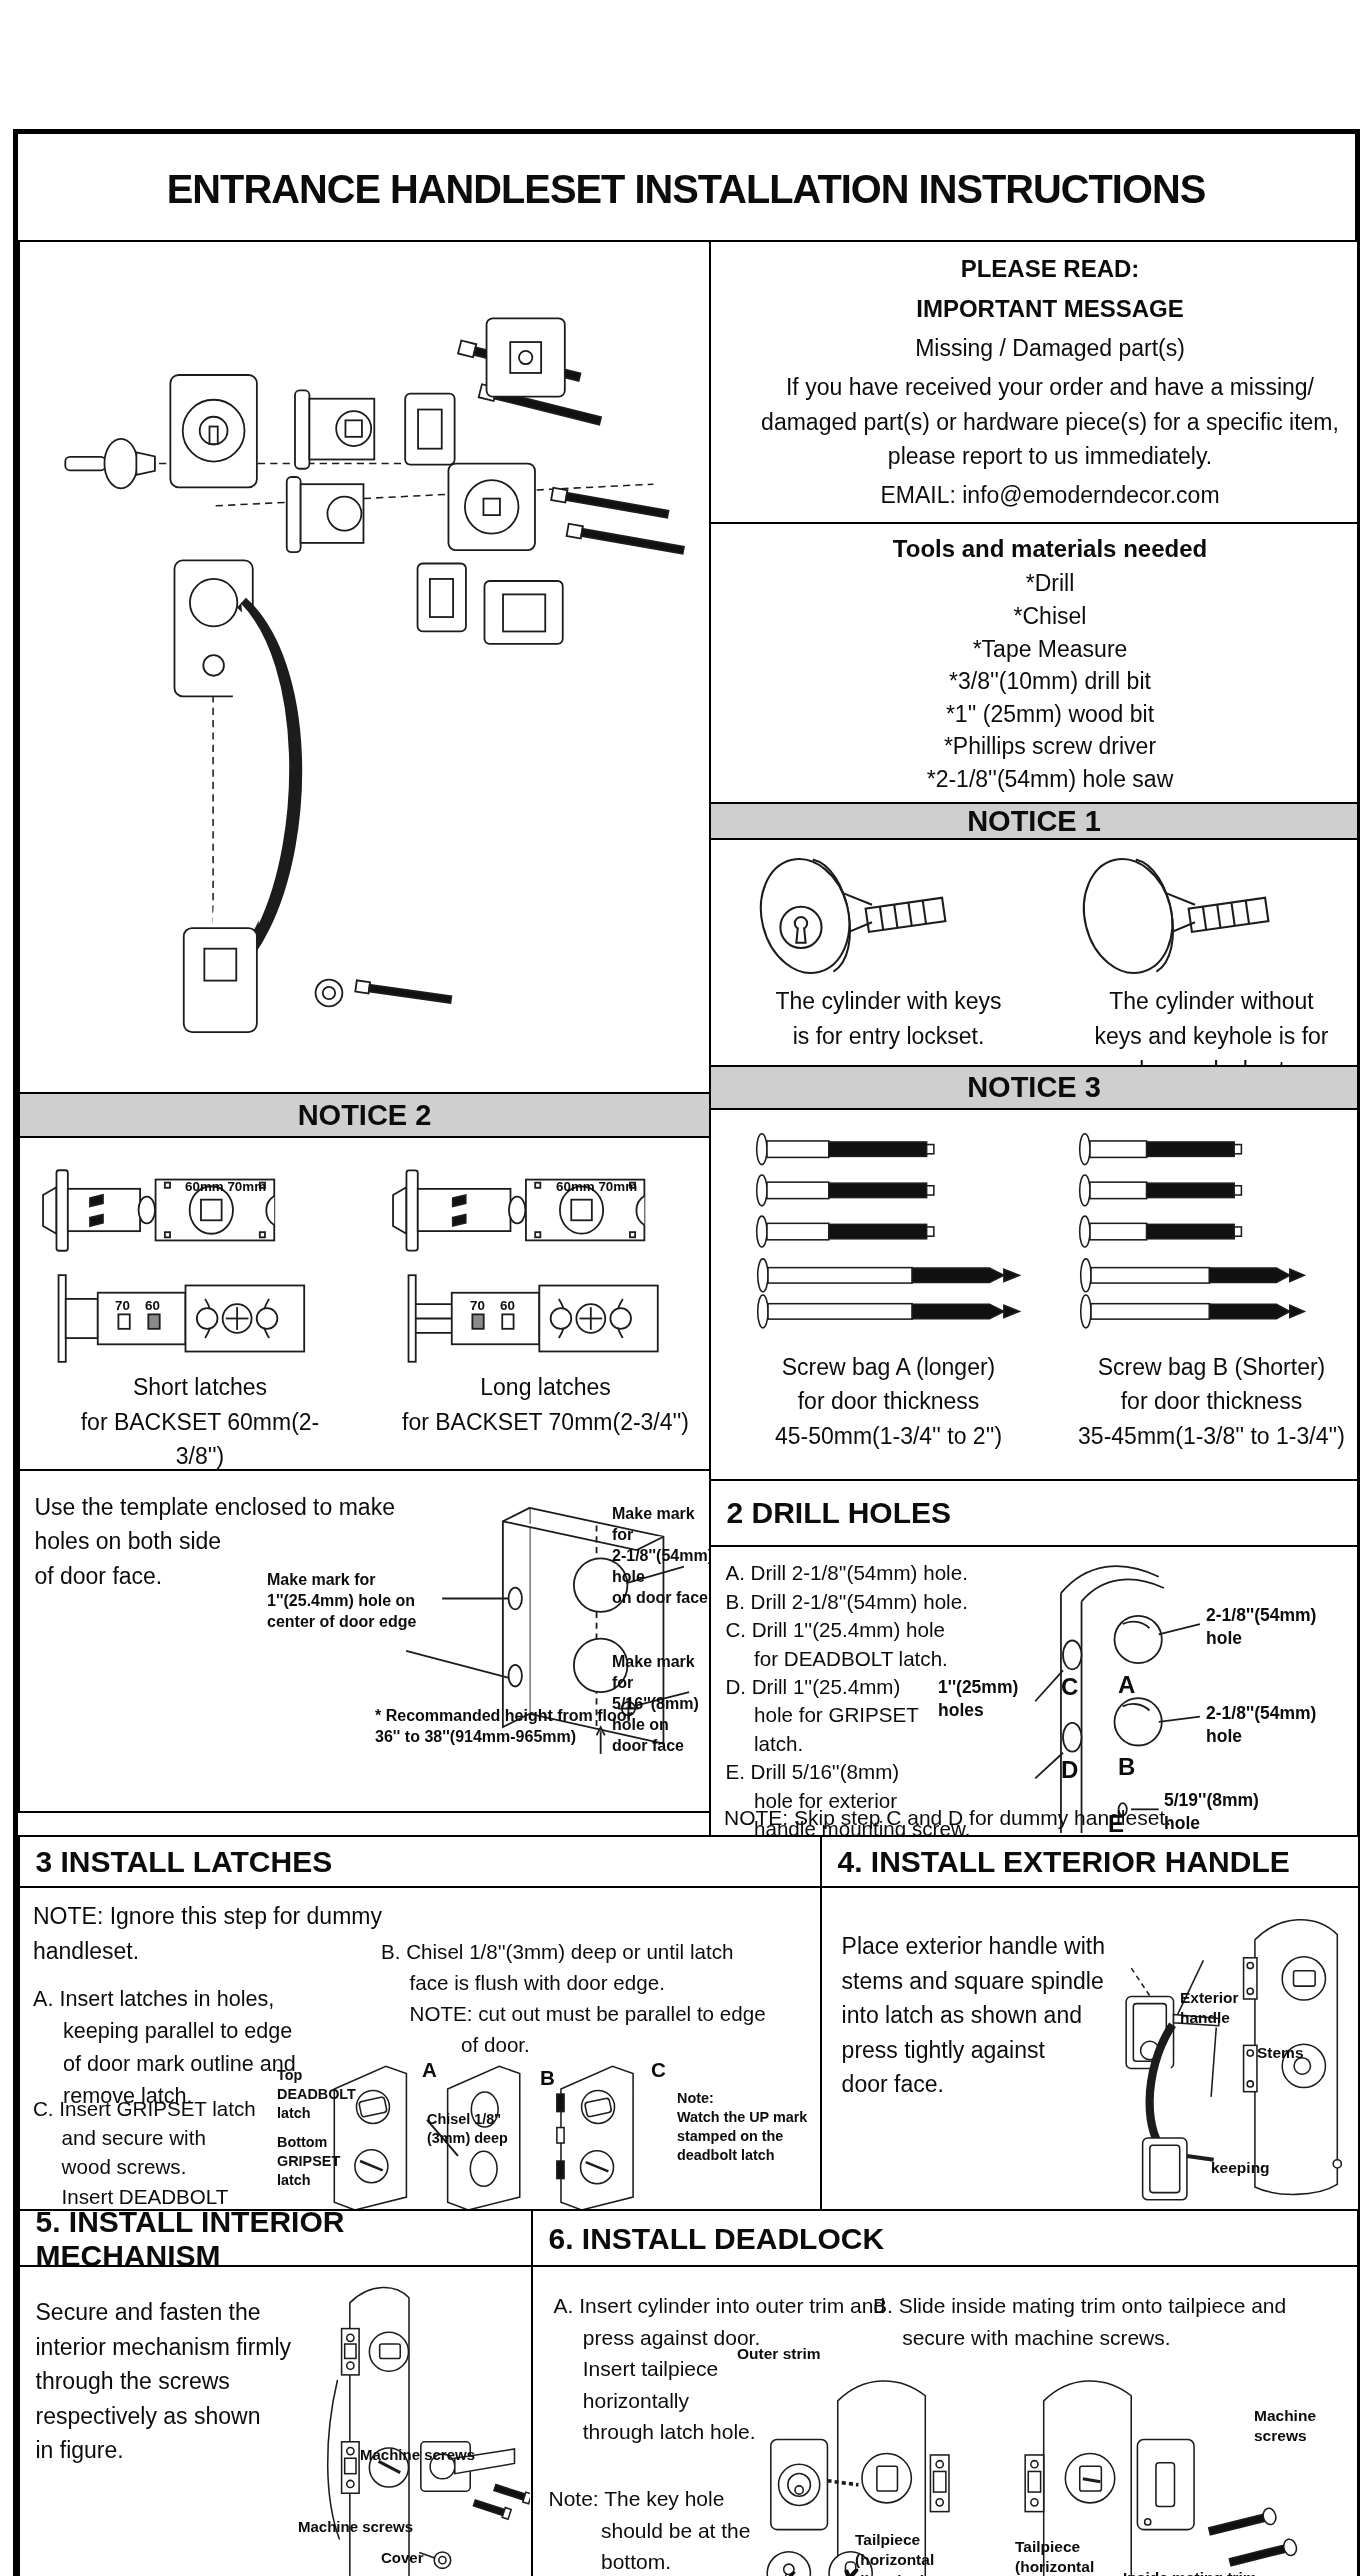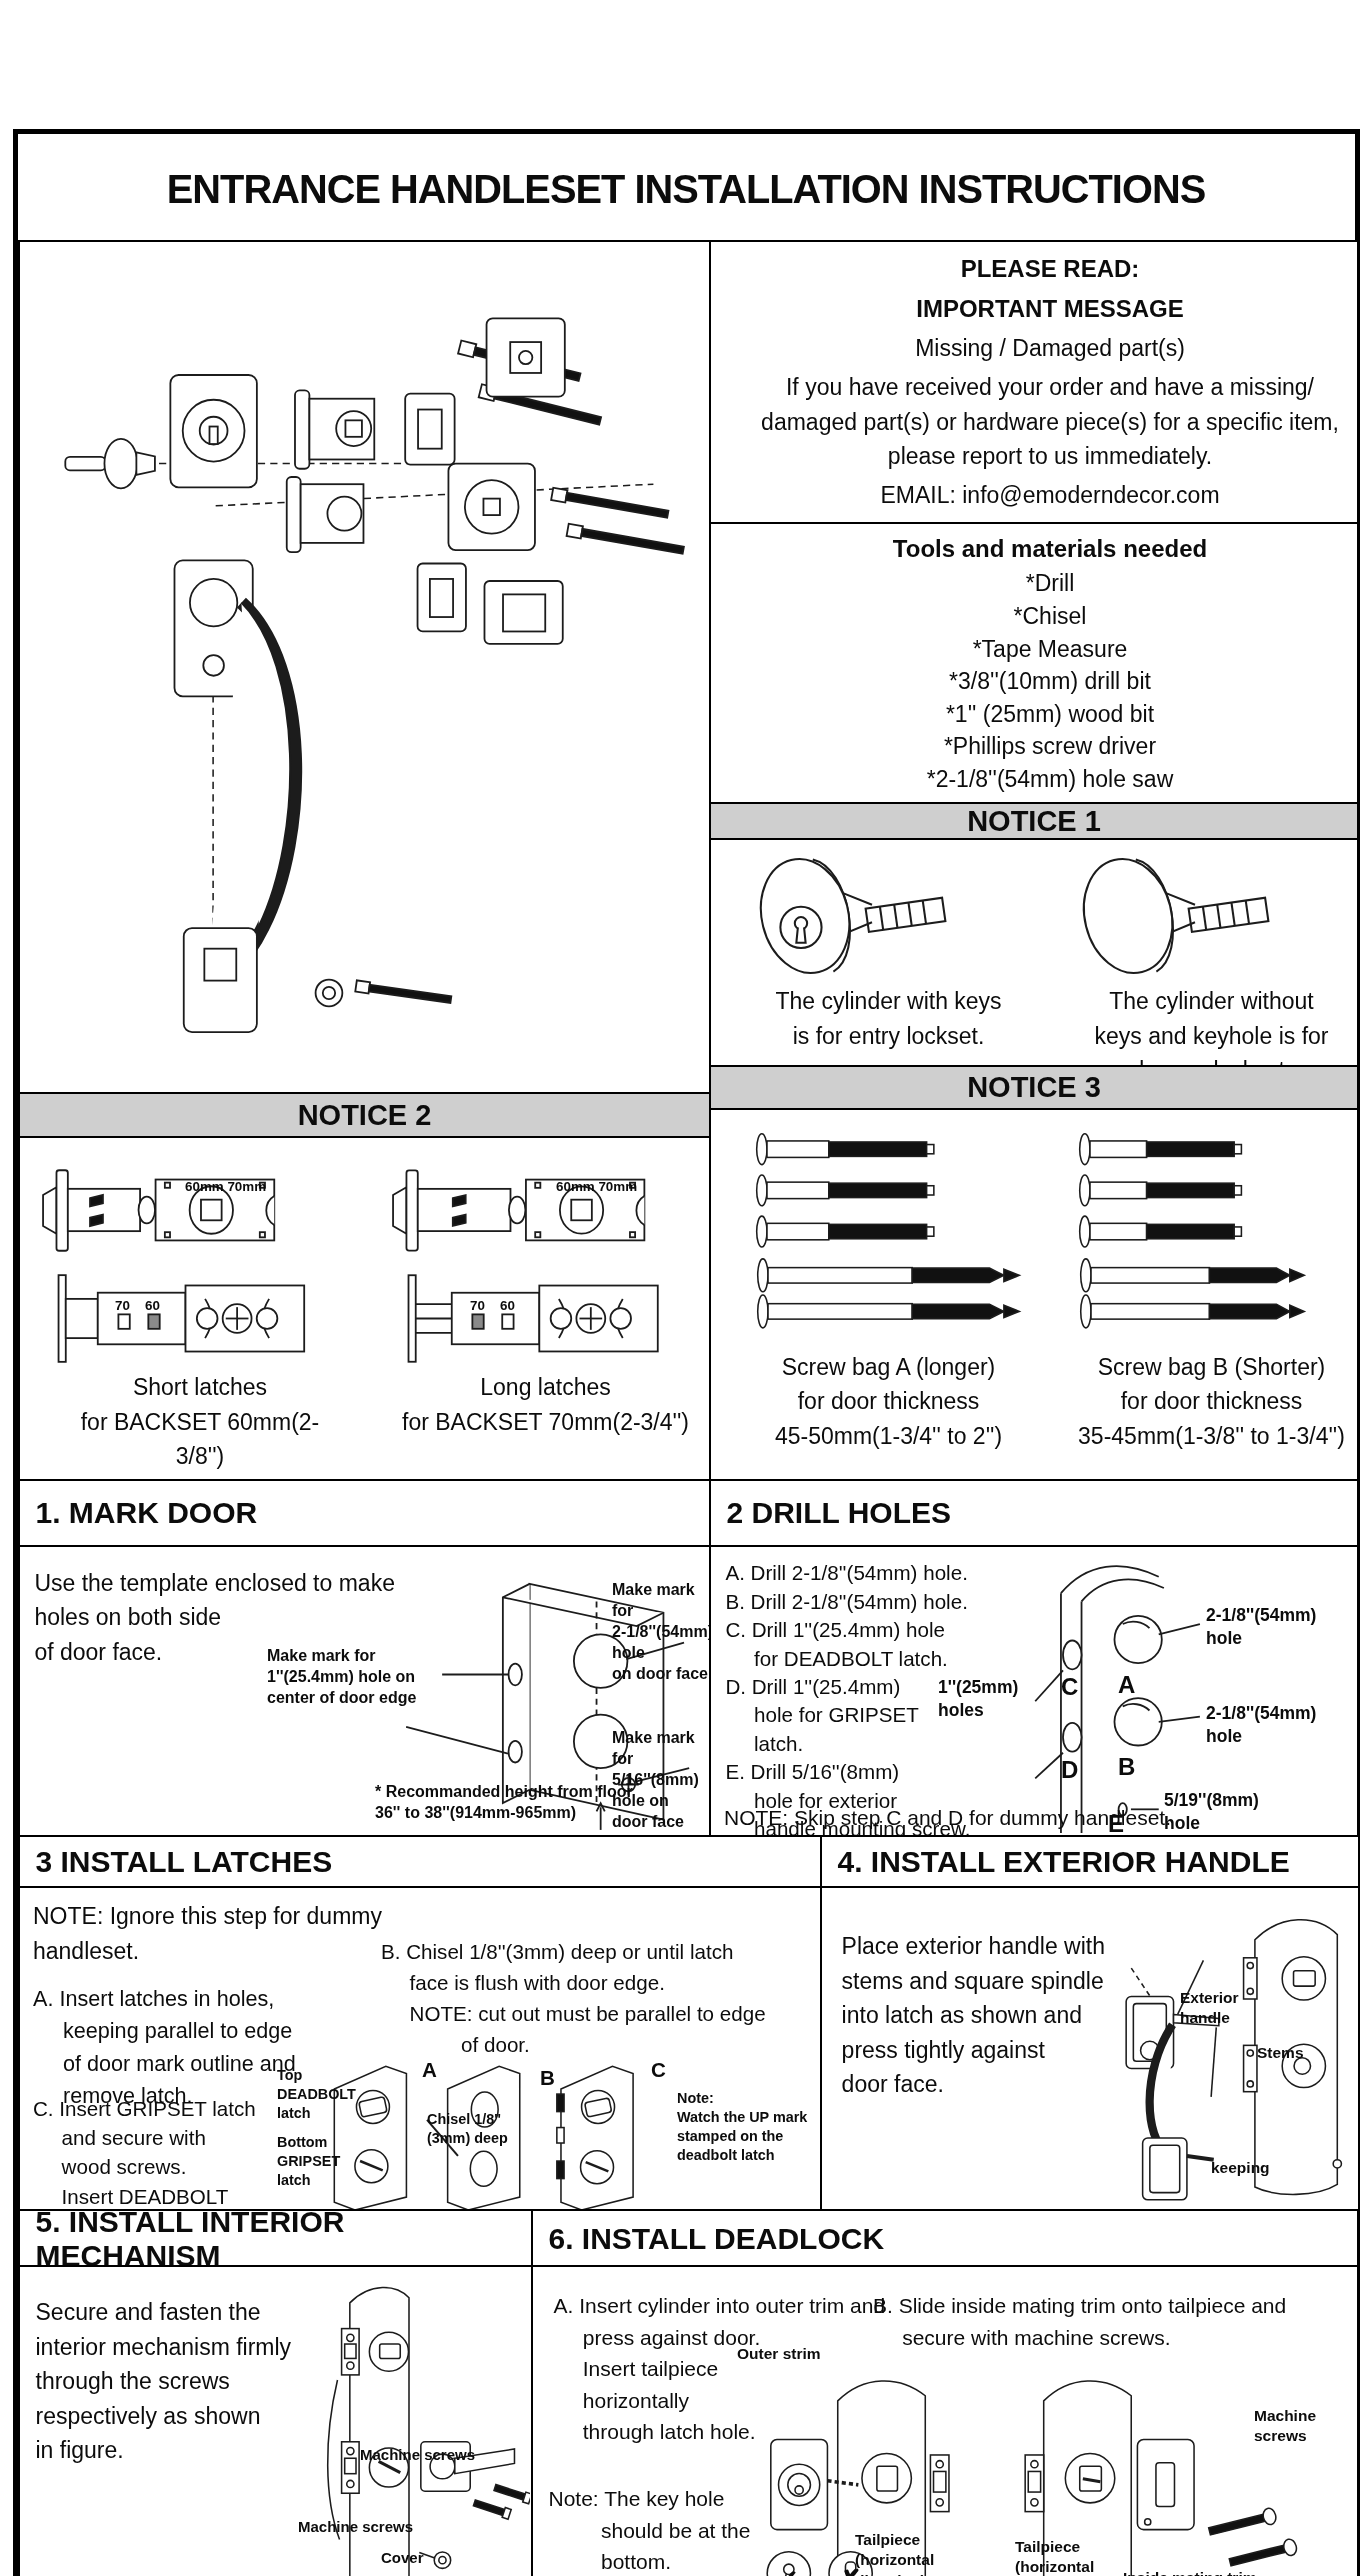--- a/index.html
+++ b/index.html
@@ -347,21 +347,21 @@
         <div class="cap" style="margin-top:18px;">Screw bag B (Shorter)
 for door thickness
 35-45mm(1-3/8'' to 1-3/4'')</div>
       </div>
     </div>
   </div>
 
   <div class="hdr" style="left:18px;top:1479px;width:693px;height:68px;">
     <span>1. MARK DOOR</span>
   </div>
-  <div class="cell" style="left:18px;top:1545px;width:693px;height:344px;">
+  <div class="cell" style="left:18px;top:1469px;width:693px;height:344px;">
     <svg class="fig" style="left:355px;top:5.2px;" width="335" height="281" viewBox="0 0 650 546">
       <g fill="#fff" stroke="#1c1c1c" stroke-width="3.5">
         <path d="M300 62 L560 118 L560 520 L300 462 Z"></path>
         <path d="M300 62 L248 88 L248 488 L300 462"></path>
         <path d="M248 88 L508 144 L560 118"></path>
         <line x1="430" y1="96" x2="430" y2="492" stroke-dasharray="12 9"></line>
         <circle cx="438" cy="212" r="52"></circle>
           <circle cx="438" cy="368" r="52"></circle>
         <ellipse cx="272" cy="238" rx="13" ry="21"></ellipse>
           <ellipse cx="272" cy="388" rx="13" ry="21"></ellipse>

